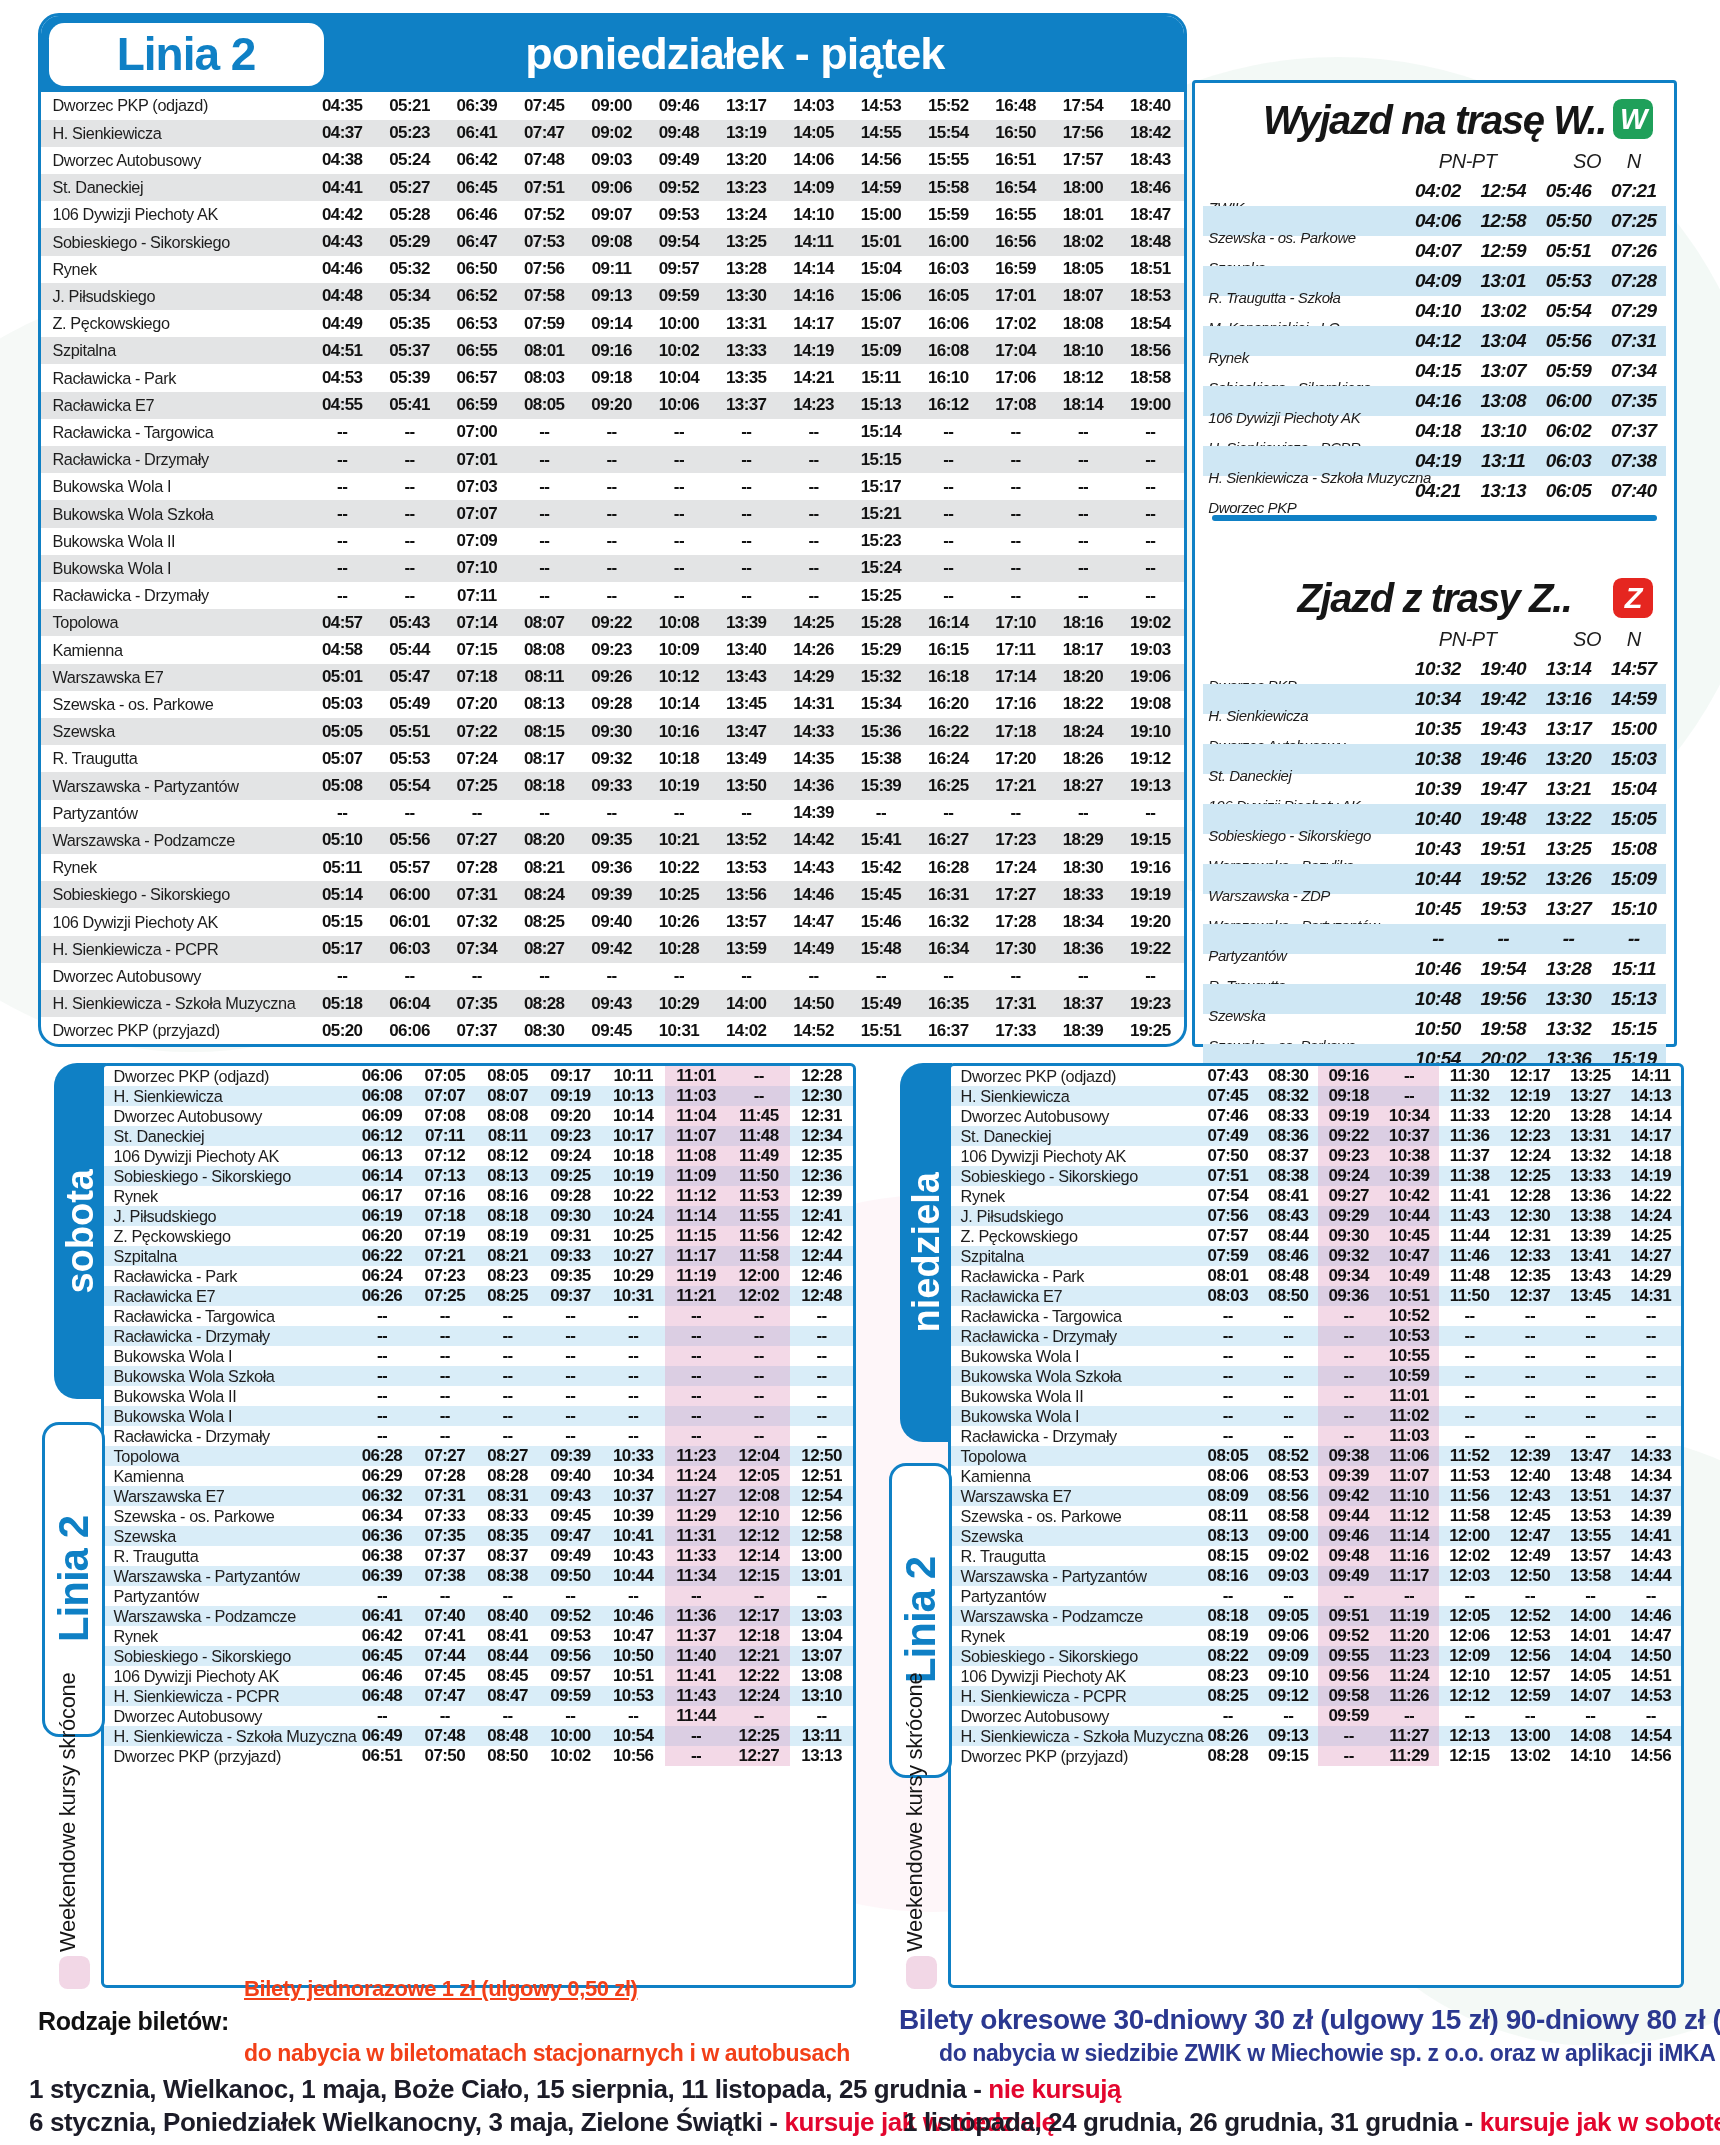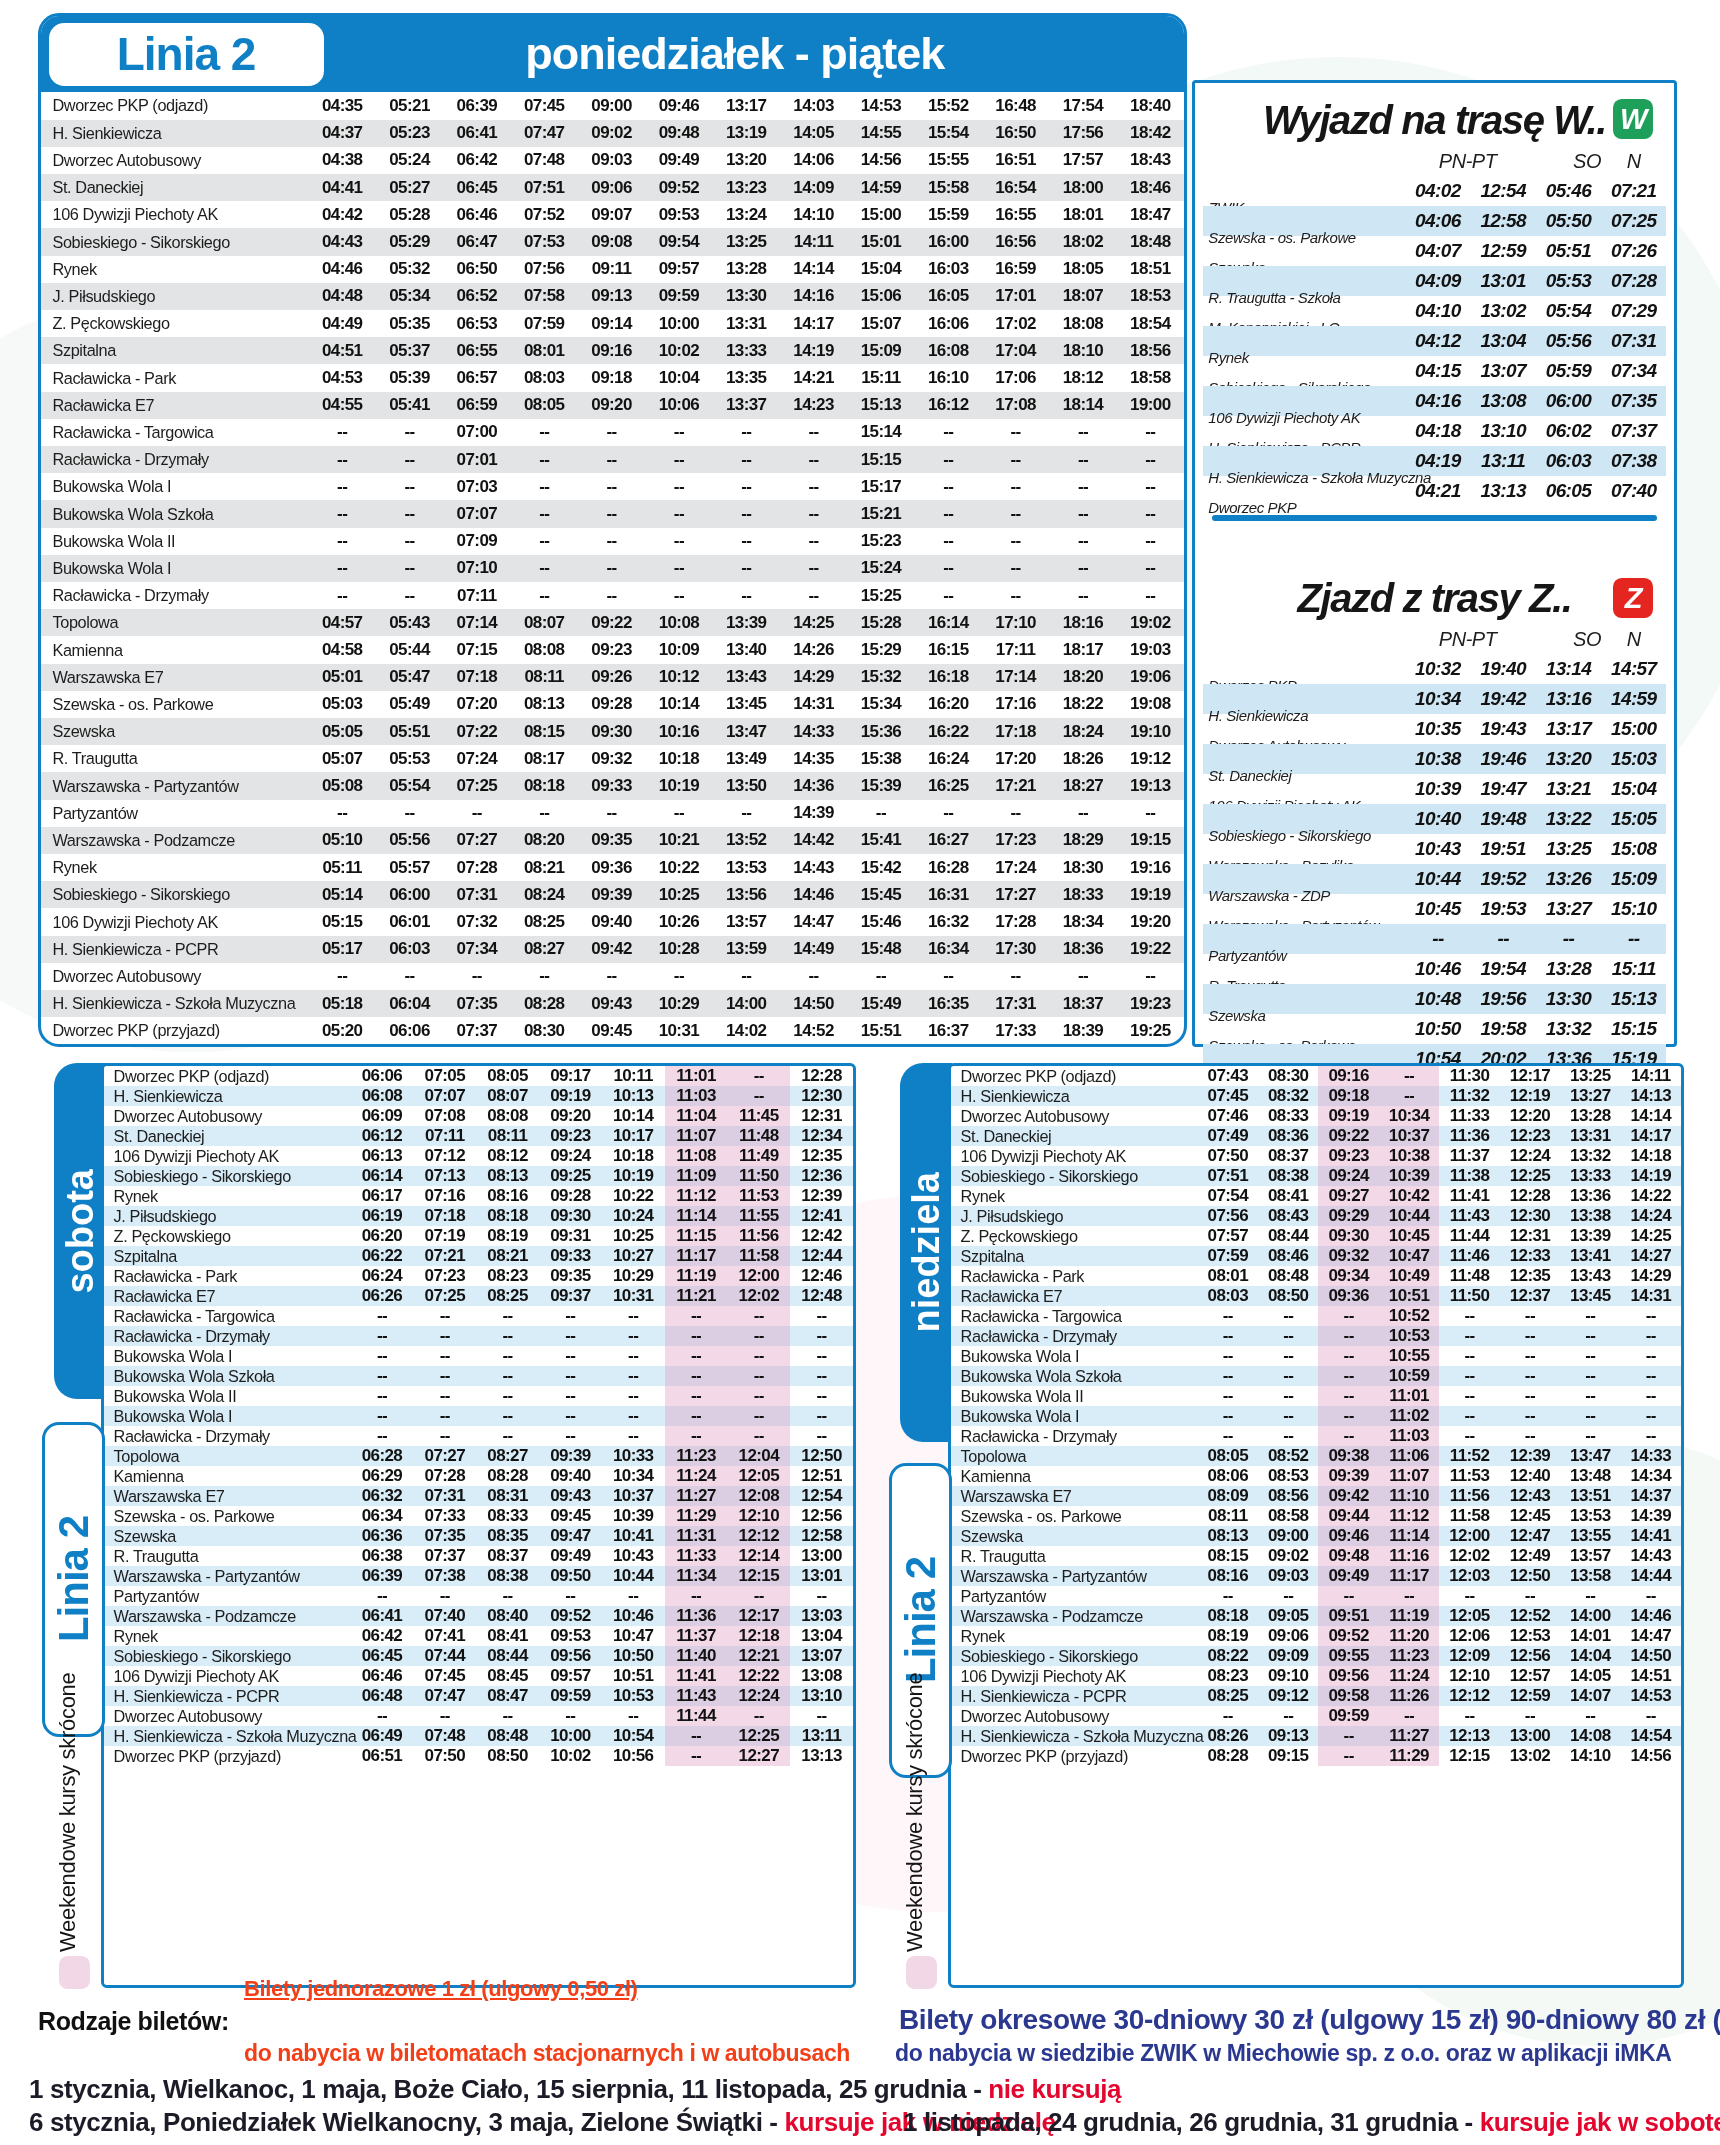--- a/index.html
+++ b/index.html
@@ -76,21 +76,21 @@
   .pink-swatch{position:absolute;z-index:3;width:31px;height:32.5px;border-radius:8.6px;background:#f2d7e6;}
   .ps-left{left:59px;top:1956px;}
   .ps-right{left:906px;top:1956px;}
 
   
   .footer-item{position:absolute;z-index:2;white-space:nowrap;letter-spacing:-0.4px;}
   .f-label{left:38px;top:2007px;font-size:25px;font-weight:bold;color:#111;}
   .f-single-main{left:244px;top:1976px;font-size:22px;font-weight:bold;color:#f23f17;text-decoration:underline;}
   .f-single-sub{left:244px;top:2040px;font-size:23px;font-weight:bold;color:#f23f17;}
   .f-period-main{left:899px;top:2004px;font-size:28px;font-weight:bold;color:#2b3890;}
-  .f-period-sub{left:895px;top:2040px;font-size:23px;font-weight:bold;color:#2b3890;text-align:right;}
+  .f-period-sub{left:939px;top:2040px;font-size:23px;font-weight:bold;color:#2b3890;text-align:right;}
   .f-hol{font-size:26px;font-weight:bold;color:#1c1c28;}
   .f-hol .red{color:#e3062e;}
   .f-hol1{left:29px;top:2074px;}
   .f-hol2a{left:29px;top:2107px;}
   .f-hol2b{left:903px;top:2107px;}
 </style>
 </head>
 <body>
 
 <div class="wm wm1"></div>

